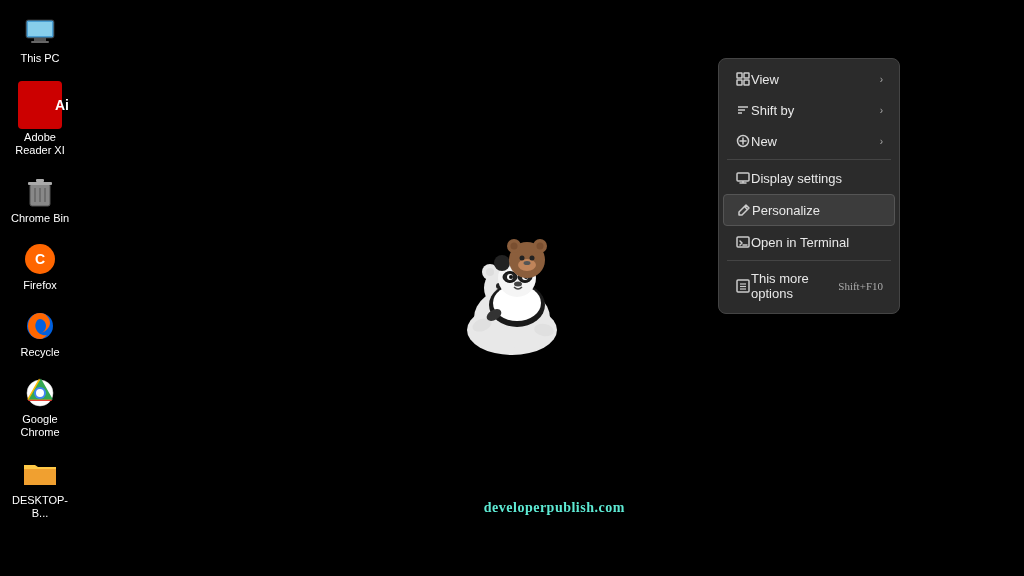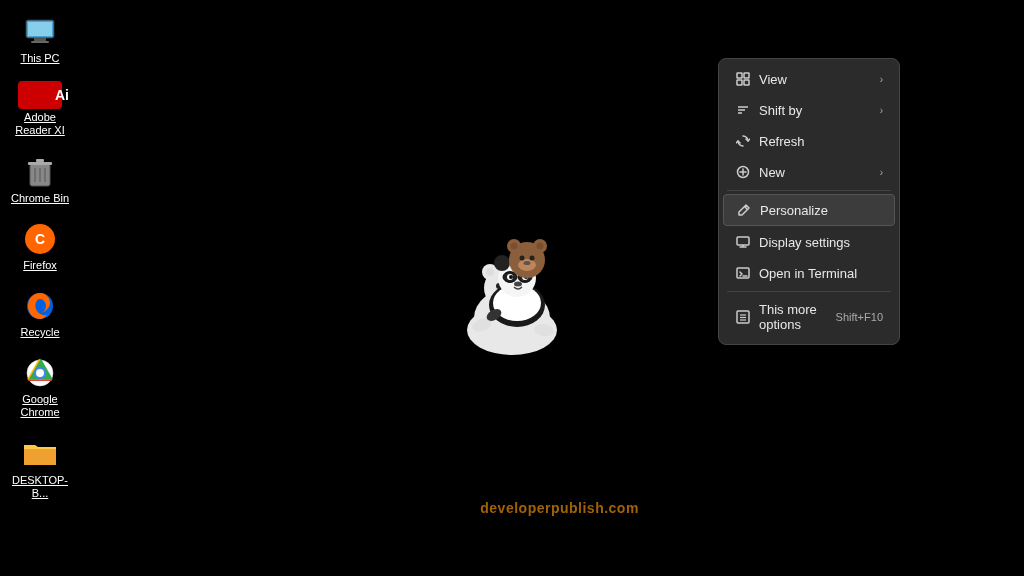--- a/index.html
+++ b/index.html
@@ -44,36 +44,35 @@
       font-size: 28px;
       margin-bottom: 2px;
     }
 
     .icon-label {
       color: #fff;
       font-size: 11px;
       text-align: center;
       text-shadow: 1px 1px 2px rgba(0,0,0,0.8);
       line-height: 1.2;
-      text-decoration: underline;
     }
 
     
     .icon-thispc { background: none; }
     .icon-thispc .icon-img { color: #87CEEB; }
 
     
     .icon-adobe .icon-img {
       background: #cc0000;
       color: white;
       font-size: 16px;
       font-weight: bold;
       border-radius: 4px;
       width: 36px;
-      height: 28px;
+      height: 48px;
       padding-left: 44px;
     }
 
     
     .icon-recycle .icon-img { color: #aaa; }
 
     
     .icon-ccleaner .icon-img { color: #ff6600; }
 
     
@@ -103,24 +102,25 @@
       width: 160px;
       height: 160px;
     }
 
     
     .watermark {
       position: absolute;
       bottom: 60px;
       left: 50%;
       transform: translateX(-20%);
-      color: #a16207;
+      color: #5eead4;
       font-size: 14px;
       font-weight: 600;
       letter-spacing: 0.5px;
+      font-family: Liberation Serif, serif;
     }
 
     
     .context-menu {
       position: absolute;
       top: 58px;
       left: 718px;
       width: 182px;
       background: #2b2b2b;
       border: 1px solid #444;
@@ -132,21 +132,21 @@
 
     .menu-item {
       display: flex;
       align-items: center;
       padding: 7px 12px;
       color: #e8e8e8;
       font-size: 13px;
       cursor: pointer;
       border-radius: 4px;
       margin: 1px 4px;
-      gap: 8px;
+      gap: 0;
       position: relative;
     }
 
     .menu-item.active, .menu-item.personalize-active {
       background: #3c3c3c;
       border: 1px solid #555;
     }
 
     .menu-item .menu-icon {
       width: 16px;
@@ -163,20 +163,21 @@
     }
 
     .menu-item .menu-arrow {
       font-size: 10px;
       color: #aaa;
     }
 
     .menu-item .menu-shortcut {
       font-size: 11px;
       color: #aaa;
+      font-family: Liberation Serif, serif;
     }
 
     .menu-divider {
       height: 1px;
       background: #444;
       margin: 3px 8px;
     }
   </style>
 </head>
 <body>
@@ -350,65 +351,54 @@
       <svg width="14" height="14" viewBox="0 0 14 14" fill="none">
         <line x1="2" y1="4" x2="12" y2="4" stroke="#ccc" stroke-width="1.5"></line>
         <line x1="2" y1="7" x2="9" y2="7" stroke="#ccc" stroke-width="1.5"></line>
         <line x1="2" y1="10" x2="6" y2="10" stroke="#ccc" stroke-width="1.5"></line>
       </svg>
     </span>
     <span class="menu-label">Shift by</span>
     <span class="menu-arrow">›</span>
   </div>
 
-  <div class="menu-item">
-    <span class="menu-icon">
-      <svg width="14" height="14" viewBox="0 0 14 14" fill="none">
-        <path d="M7 2 A5 5 0 0 1 12 7" stroke="#ccc" stroke-width="1.5" fill="none" stroke-linecap="round"></path>
-        <path d="M10 5 L12 7 L14 5" stroke="#ccc" stroke-width="1.5" fill="none" stroke-linecap="round" stroke-linejoin="round"></path>
-        <path d="M7 12 A5 5 0 0 1 2 7" stroke="#ccc" stroke-width="1.5" fill="none" stroke-linecap="round"></path>
-        <path d="M4 9 L2 7 L0 9" stroke="#ccc" stroke-width="1.5" fill="none" stroke-linecap="round" stroke-linejoin="round"></path>
-      </svg>
-    </span>
-    <span class="menu-label">Refresh</span>
-  </div>
 
   <div class="menu-item">
     <span class="menu-icon">
       <svg width="14" height="14" viewBox="0 0 14 14" fill="none">
         <circle cx="7" cy="7" r="5.5" stroke="#ccc" stroke-width="1.5"></circle>
         <line x1="7" y1="4" x2="7" y2="10" stroke="#ccc" stroke-width="1.5" stroke-linecap="round"></line>
         <line x1="4" y1="7" x2="10" y2="7" stroke="#ccc" stroke-width="1.5" stroke-linecap="round"></line>
       </svg>
     </span>
     <span class="menu-label">New</span>
     <span class="menu-arrow">›</span>
   </div>
 
   <div class="menu-divider"></div>
 
-  <div class="menu-item personalize-active" style="background:#3c3c3c;border:1px solid #555;">
-    <span class="menu-icon">
-      <svg width="14" height="14" viewBox="0 0 14 14" fill="none">
-        <path d="M9 2 L12 5 L5 12 L2 12 L2 9 Z" stroke="#ccc" stroke-width="1.5" fill="none" stroke-linejoin="round"></path>
-        <line x1="7.5" y1="3.5" x2="10.5" y2="6.5" stroke="#ccc" stroke-width="1.5"></line>
-      </svg>
-    </span>
-    <span class="menu-label">Personalize</span>
-  </div>
-
   <div class="menu-item">
     <span class="menu-icon">
       <svg width="14" height="14" viewBox="0 0 14 14" fill="none">
         <rect x="1" y="2" width="12" height="8" rx="1" stroke="#ccc" stroke-width="1.5"></rect>
         <line x1="4" y1="12" x2="10" y2="12" stroke="#ccc" stroke-width="1.5" stroke-linecap="round"></line>
         <line x1="7" y1="10" x2="7" y2="12" stroke="#ccc" stroke-width="1.5"></line>
       </svg>
     </span>
     <span class="menu-label">Display settings</span>
+  </div>
+
+  <div class="menu-item personalize-active" style="background:#3c3c3c;border:1px solid #555;">
+    <span class="menu-icon">
+      <svg width="14" height="14" viewBox="0 0 14 14" fill="none">
+        <path d="M9 2 L12 5 L5 12 L2 12 L2 9 Z" stroke="#ccc" stroke-width="1.5" fill="none" stroke-linejoin="round"></path>
+        <line x1="7.5" y1="3.5" x2="10.5" y2="6.5" stroke="#ccc" stroke-width="1.5"></line>
+      </svg>
+    </span>
+    <span class="menu-label">Personalize</span>
   </div>
 
   <div class="menu-item">
     <span class="menu-icon">
       <svg width="14" height="14" viewBox="0 0 14 14" fill="none">
         <rect x="1" y="2" width="12" height="10" rx="1" stroke="#ccc" stroke-width="1.5"></rect>
         <path d="M4 6 L6 8 L4 10" stroke="#ccc" stroke-width="1.5" fill="none" stroke-linecap="round" stroke-linejoin="round"></path>
         <line x1="7" y1="10" x2="11" y2="10" stroke="#ccc" stroke-width="1.5" stroke-linecap="round"></line>
       </svg>
     </span>

